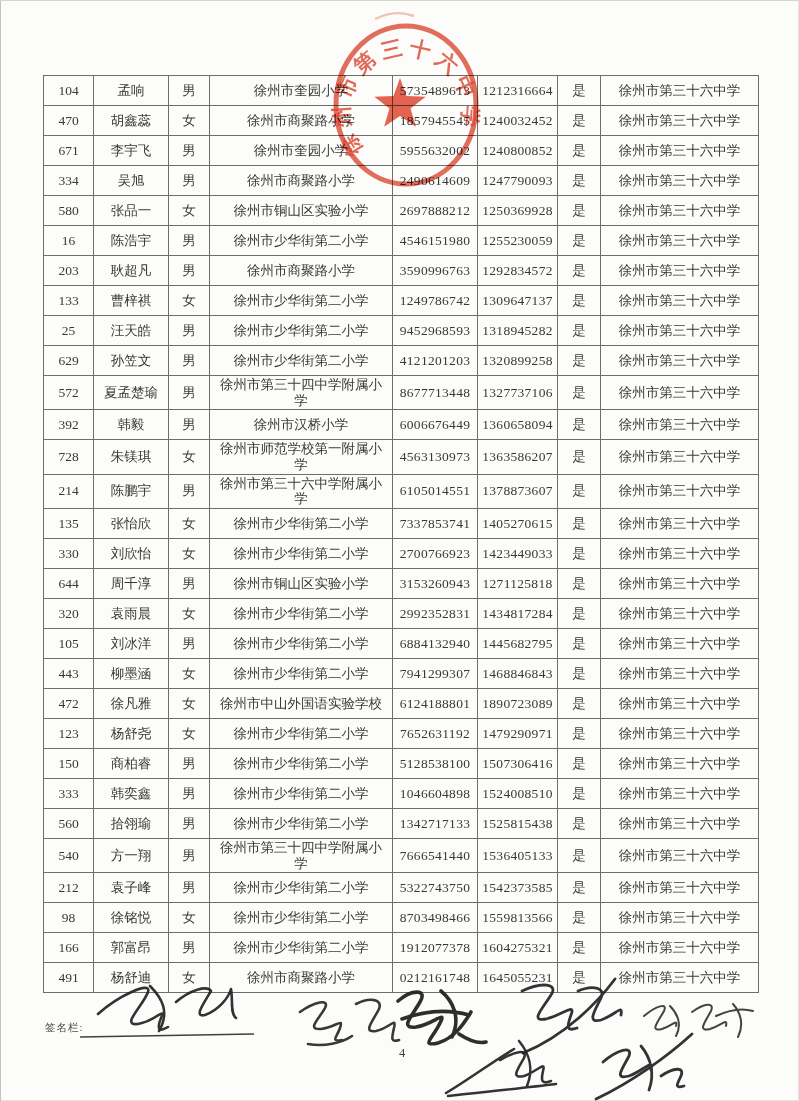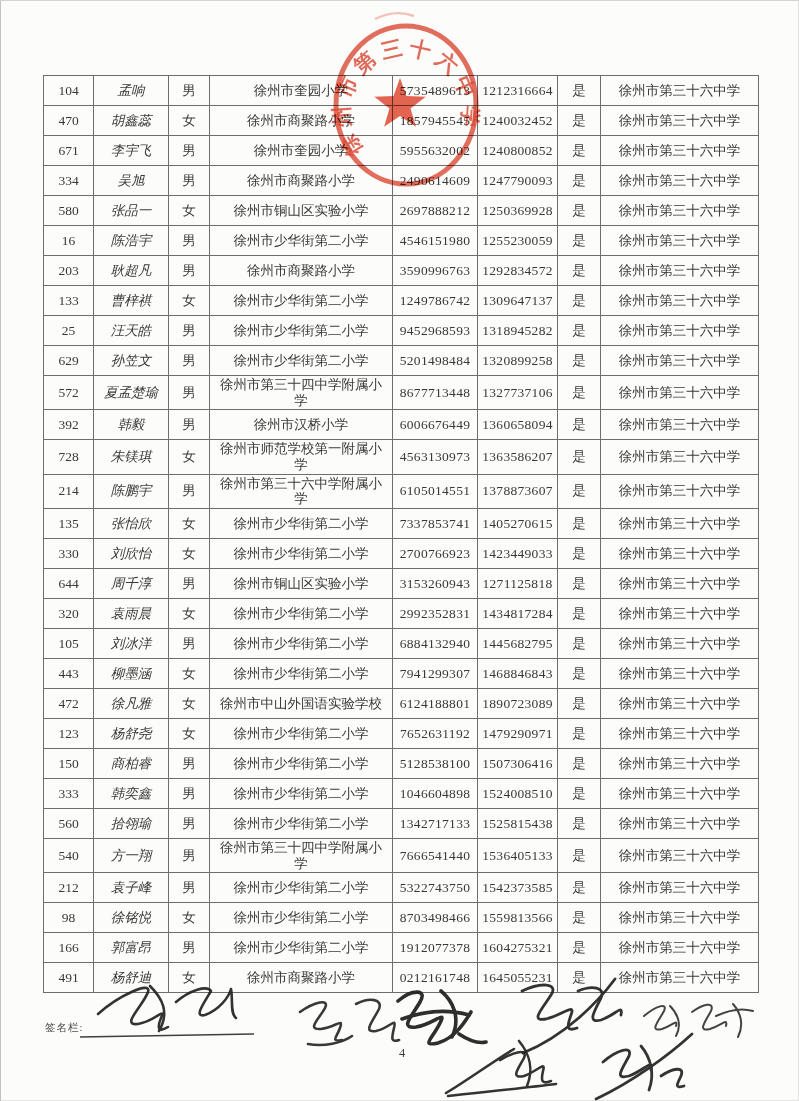--- a/index.html
+++ b/index.html
@@ -20,21 +20,21 @@
     width:715px;
     border-collapse:collapse;table-layout:fixed;
   }
   table.roster td{
     border:1px solid #6e6e6e;
     text-align:center;vertical-align:middle;
     font-size:13.5px;color:#383838;
     height:27px;line-height:1.16;
     padding:1px 4px;overflow:hidden;
   }
-  td.c-name{padding:1px 12px;font-style:italic;}
+  td.c-name{padding:1px 12px;}
   td.c-school{padding:1px 14px;}
   td.c-id{font-size:14px;color:#2e2e2e;letter-spacing:.3px;}
   td.c-dest{color:#575757;}
 
   .stamp{
     position:absolute;left:325px;top:8px;
     mix-blend-mode:multiply;
     pointer-events:none;
   }
   .seal-char{
@@ -175,21 +175,21 @@
       <td class="c-id">1318945282</td>
       <td class="c-yes">是</td>
       <td class="c-dest">徐州市第三十六中学</td>
     </tr>
 
     <tr>
       <td class="c-num">629</td>
       <td class="c-name">孙笠文</td>
       <td class="c-gender">男</td>
       <td class="c-school">徐州市少华街第二小学</td>
-      <td class="c-id">5201498484</td>
+      <td class="c-id">4121201203</td>
       <td class="c-id">1320899258</td>
       <td class="c-yes">是</td>
       <td class="c-dest">徐州市第三十六中学</td>
     </tr>
 
     <tr>
       <td class="c-num">572</td>
       <td class="c-name">夏孟楚瑜</td>
       <td class="c-gender">男</td>
       <td class="c-school">徐州市第三十四中学附属小学</td>

